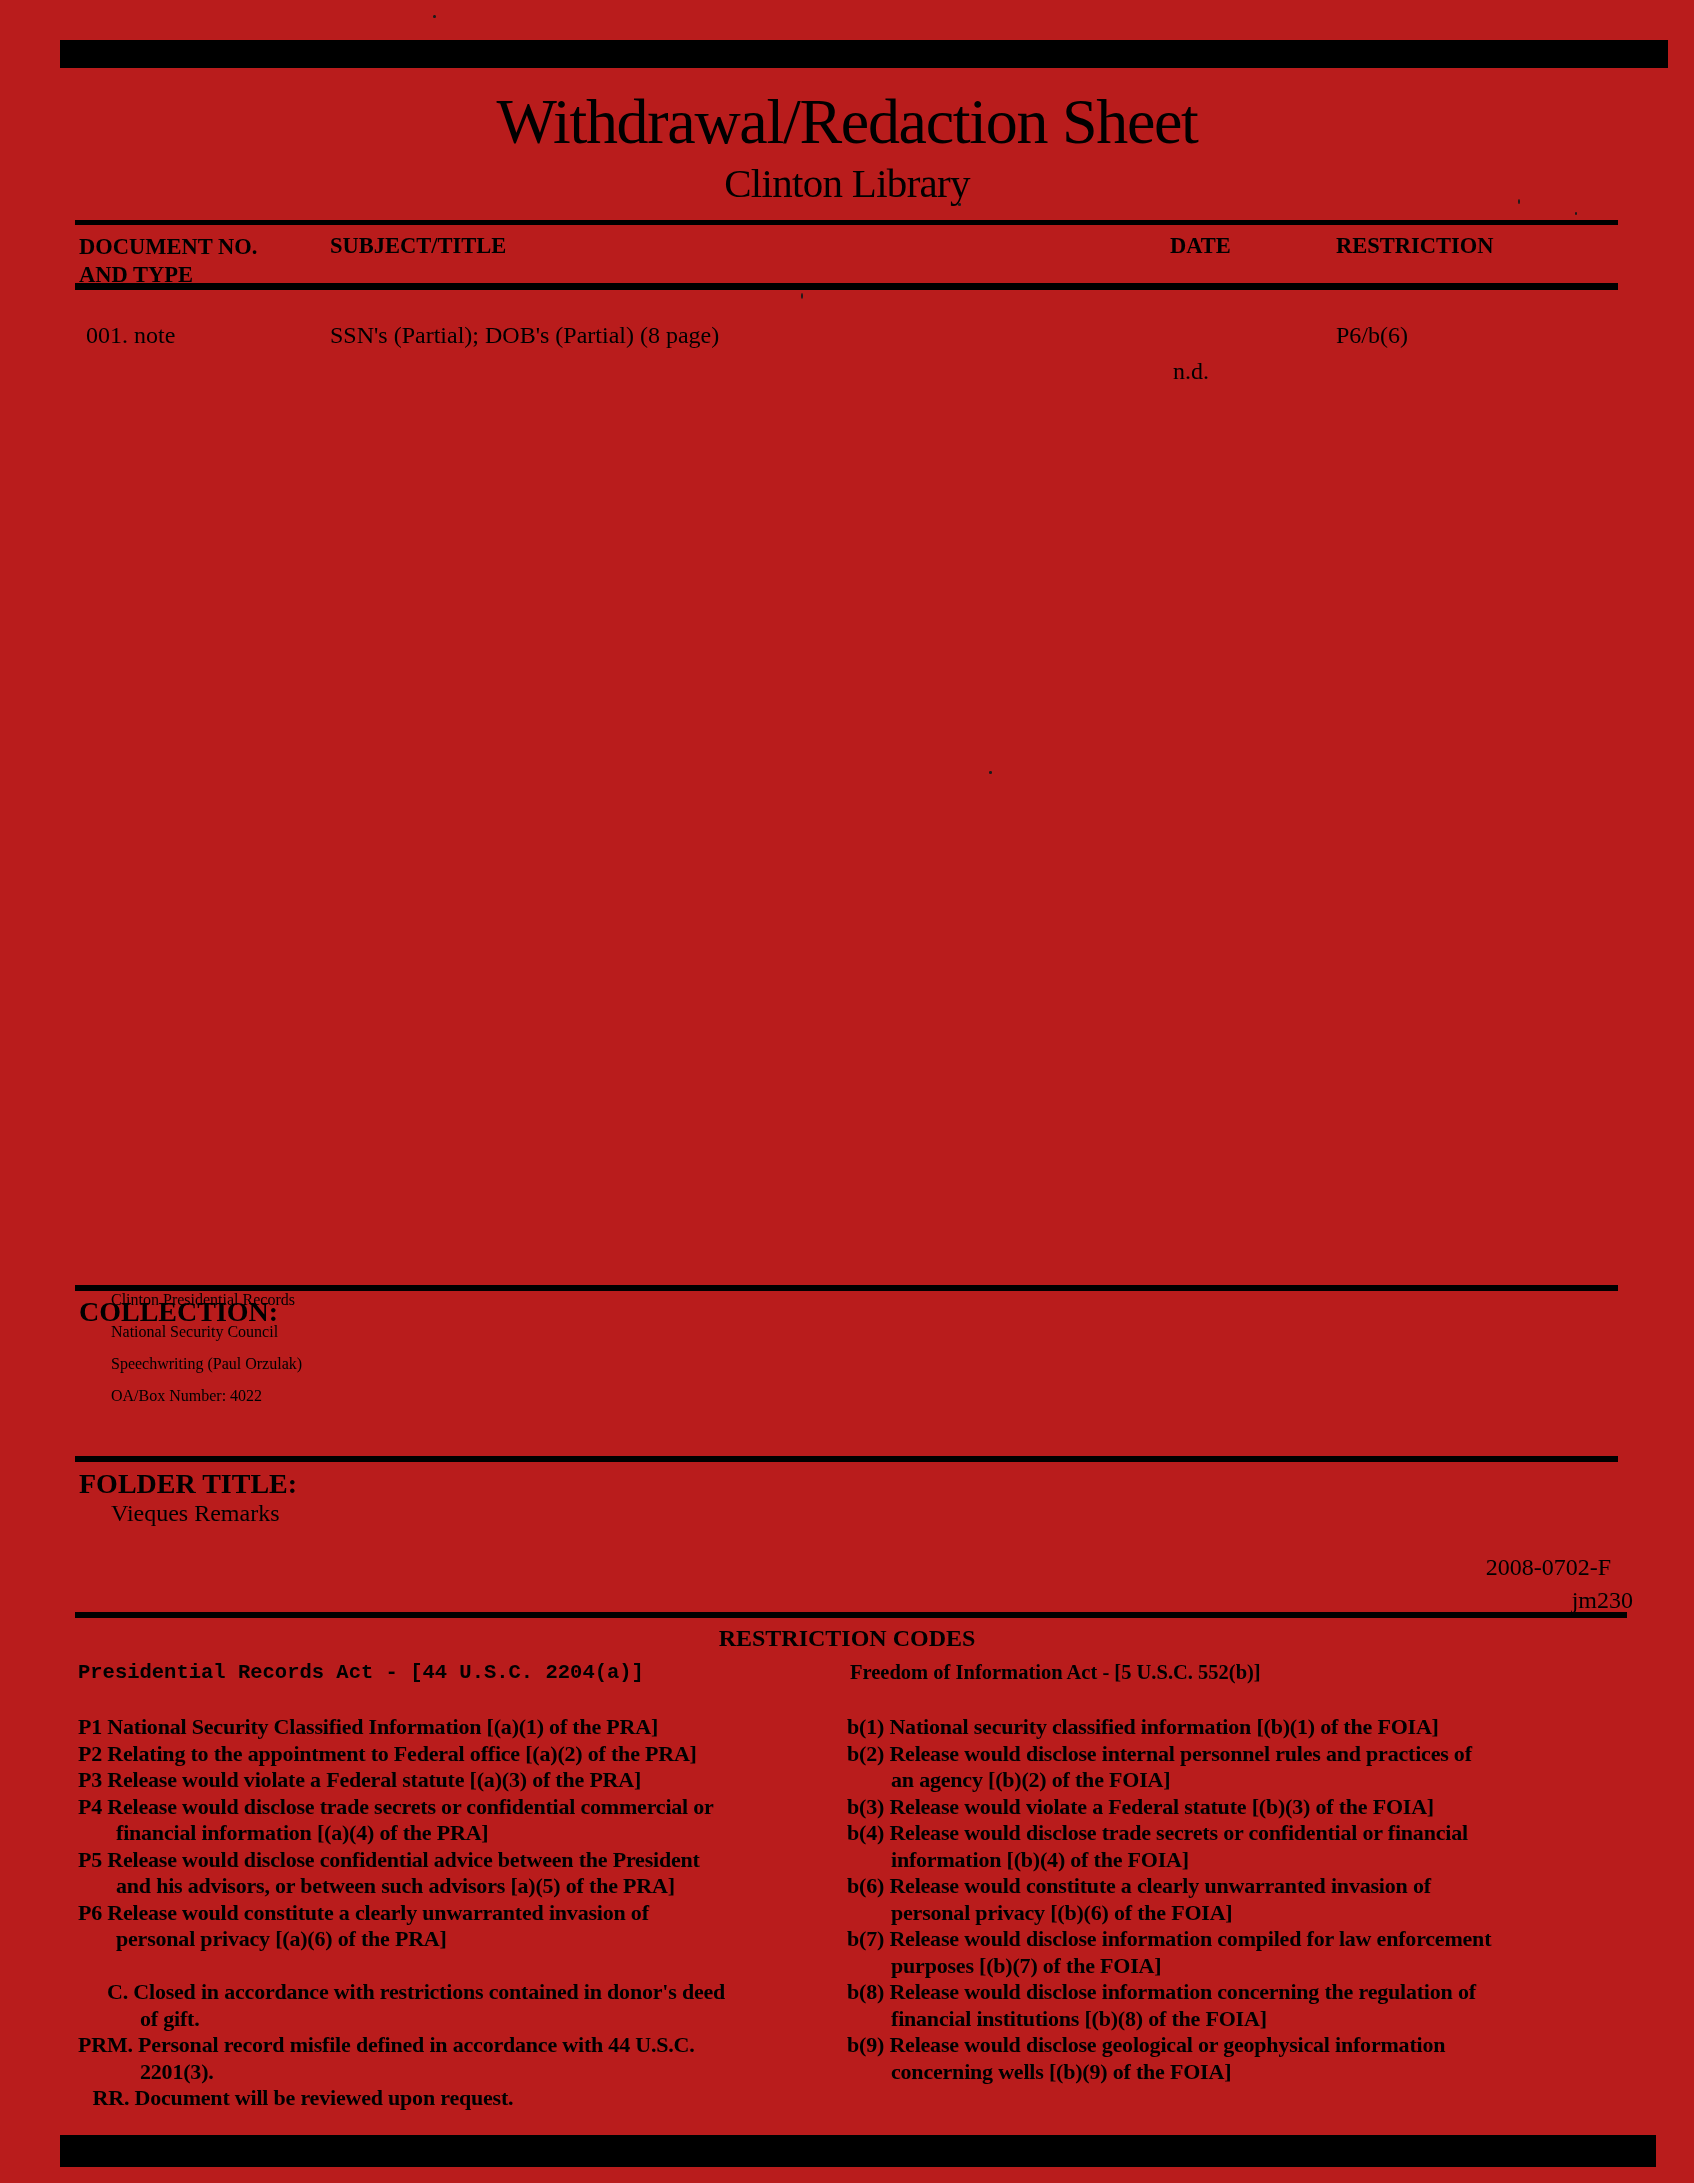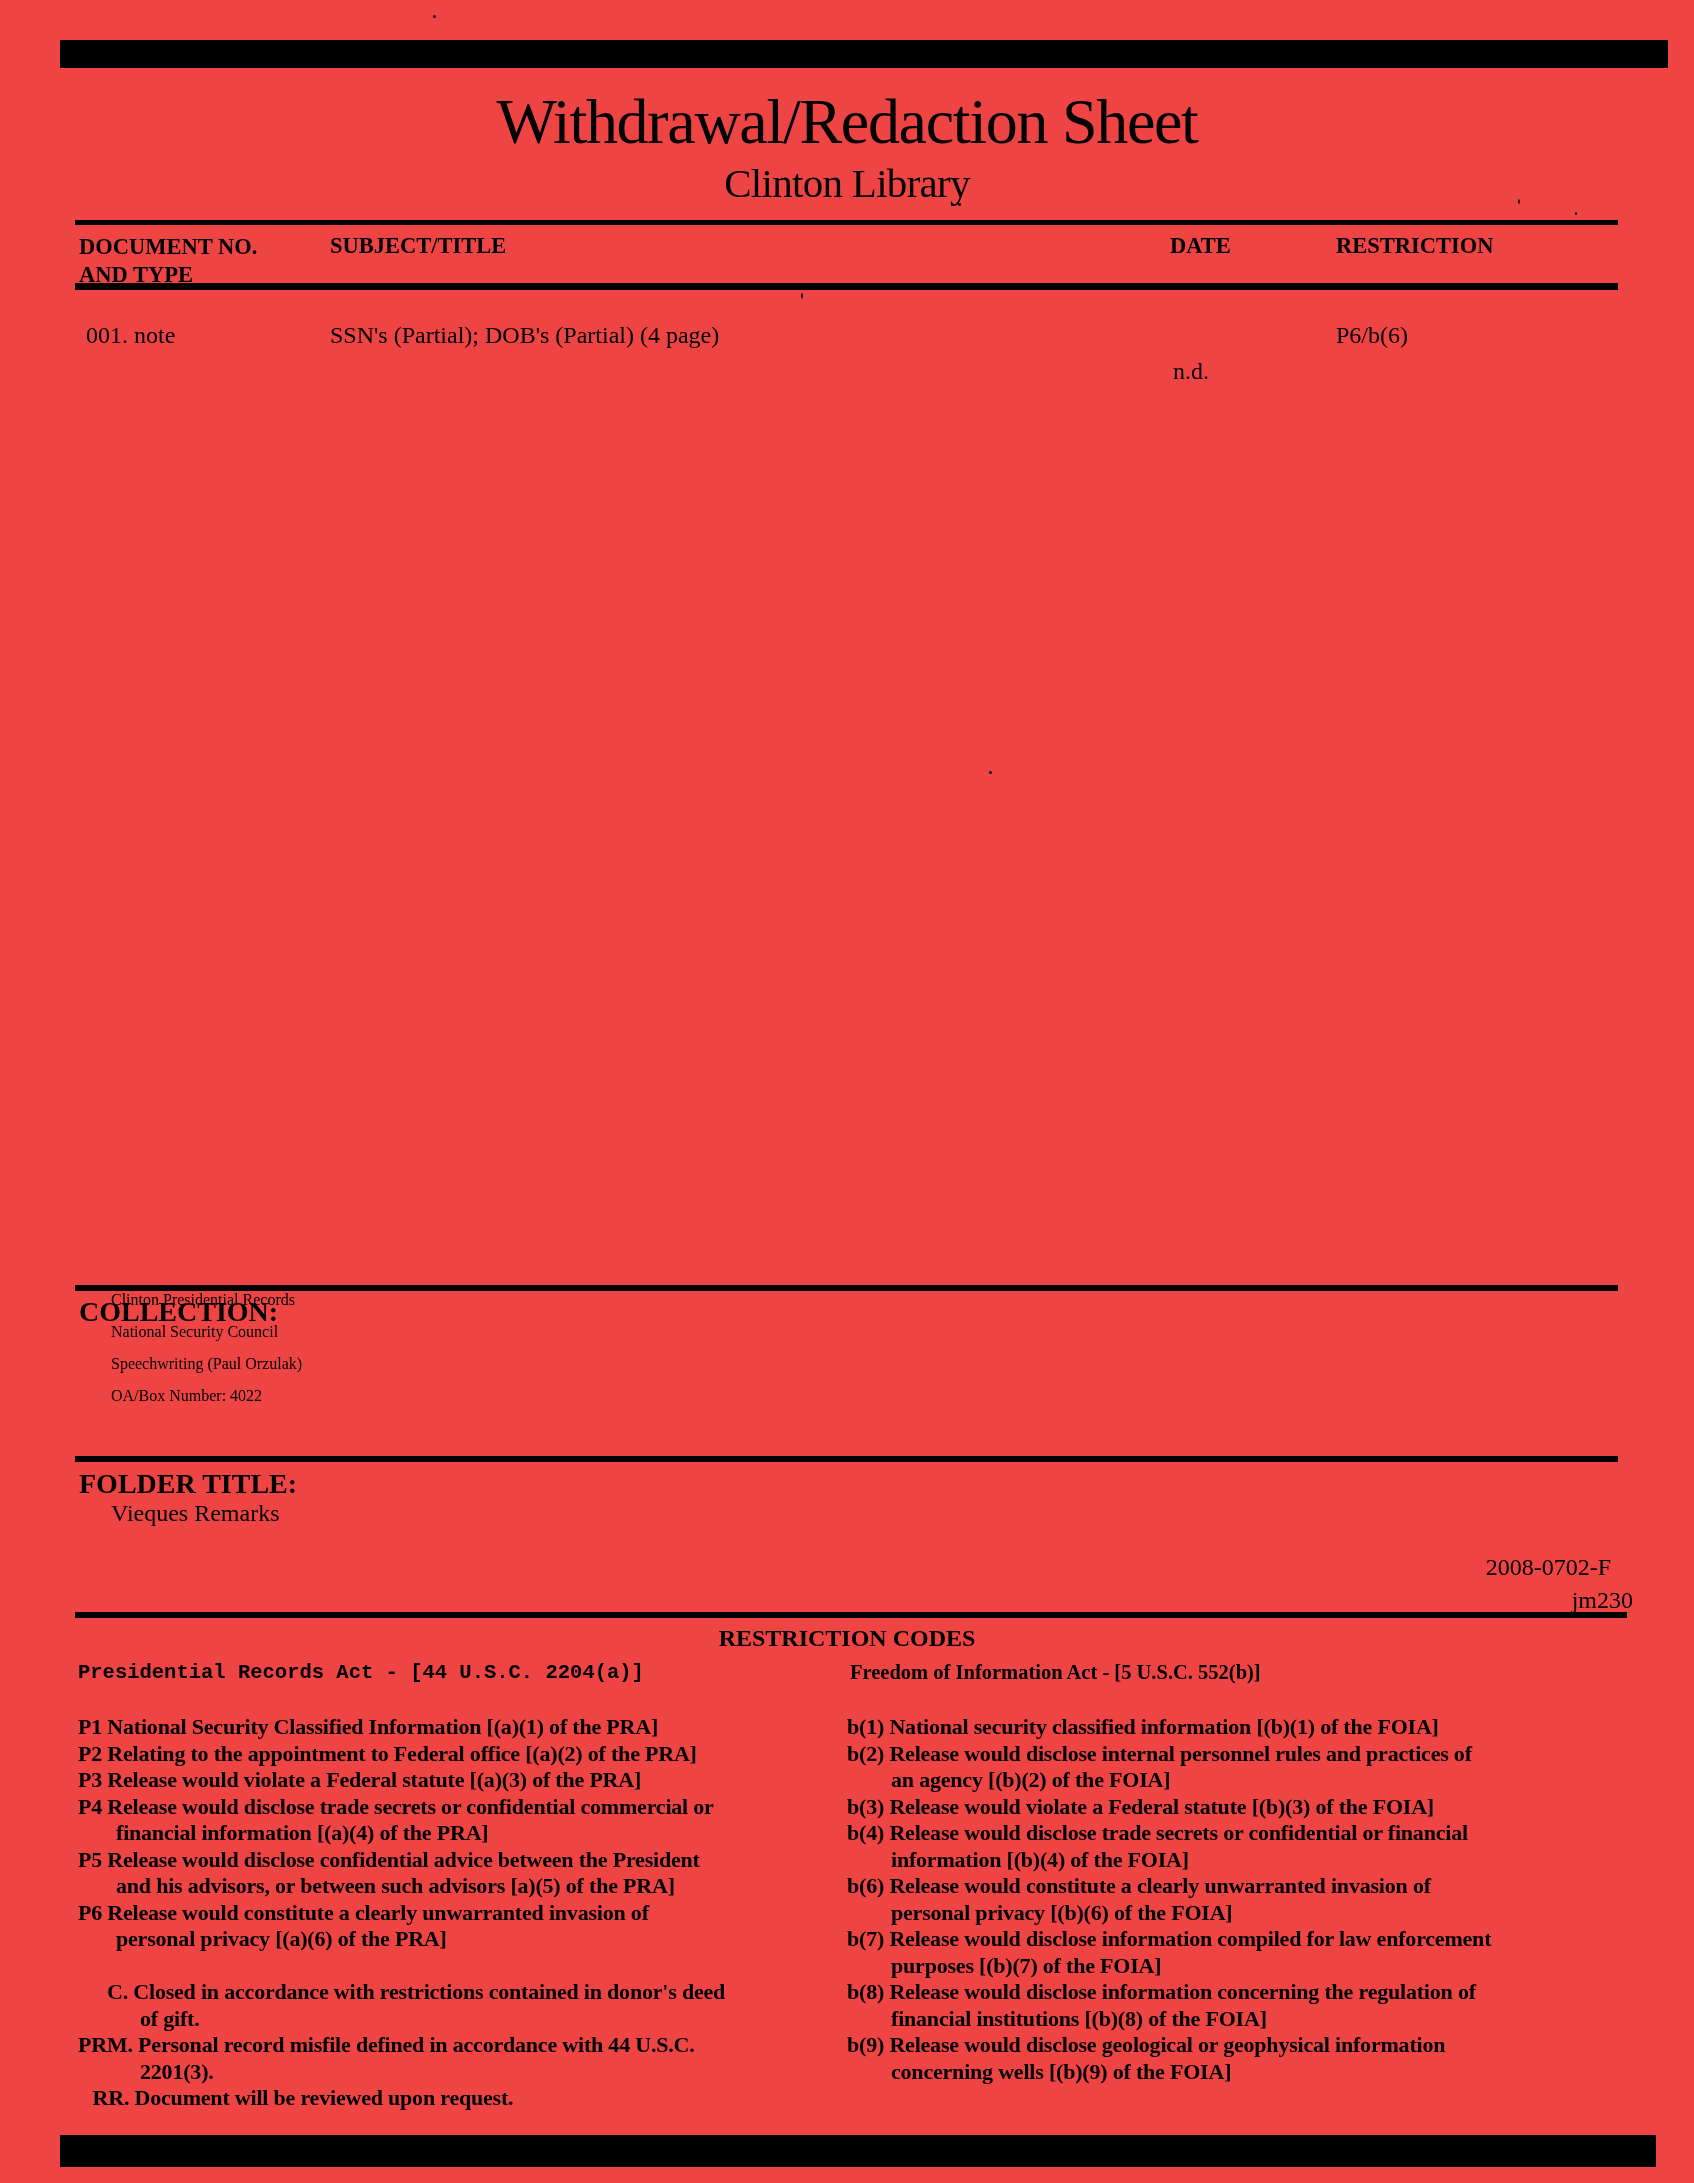--- a/index.html
+++ b/index.html
@@ -1,20 +1,20 @@
 <!DOCTYPE html>
 <html style="font-size:10.6px"><head>
 <meta charset="utf-8">
 <style>
   html, body { margin: 0; padding: 0; background: #777; }
   .page {
     position: relative;
     width: 1694px;
     height: 2183px;
-    background: #ef4444;
+    background: #b91c1c;
     font-family: "Liberation Serif", "DejaVu Serif", serif;
     color: #000;
     overflow: hidden;
   }
   .abs { position: absolute; }
   .bar { position: absolute; background: #000; }
   .rule { position: absolute; background: #000; }
 
   .bar-top    { left: 60px;  top: 40px;   width: 1608px; height: 28px; }
   .bar-bottom { left: 60px;  top: 2135px; width: 1596px; height: 32px; }
@@ -104,21 +104,21 @@
     <div>AND TYPE</div>
   </div>
   <div class="abs th th-col2">SUBJECT/TITLE</div>
   <div class="abs th th-col3">DATE</div>
   <div class="abs th th-col4">RESTRICTION</div>
 
   <div class="rule rule-2"></div>
 
   <div>
     <div class="abs td row-y td-docno">001. note</div>
-    <div class="abs td row-y td-subject">SSN's (Partial); DOB's (Partial)  (4 page)</div>
+    <div class="abs td row-y td-subject">SSN's (Partial); DOB's (Partial)  (8 page)</div>
     <div class="abs td row-y td-date">n.d.</div>
     <div class="abs td row-y td-restrict">P6/b(6)</div>
   </div>
 
   <div class="rule rule-coll"></div>
 
   <div class="abs sec-label coll-label">COLLECTION:</div>
   <div class="abs coll-list">
     <div class="line">Clinton Presidential Records</div>
     <div class="line">National Security Council</div>

